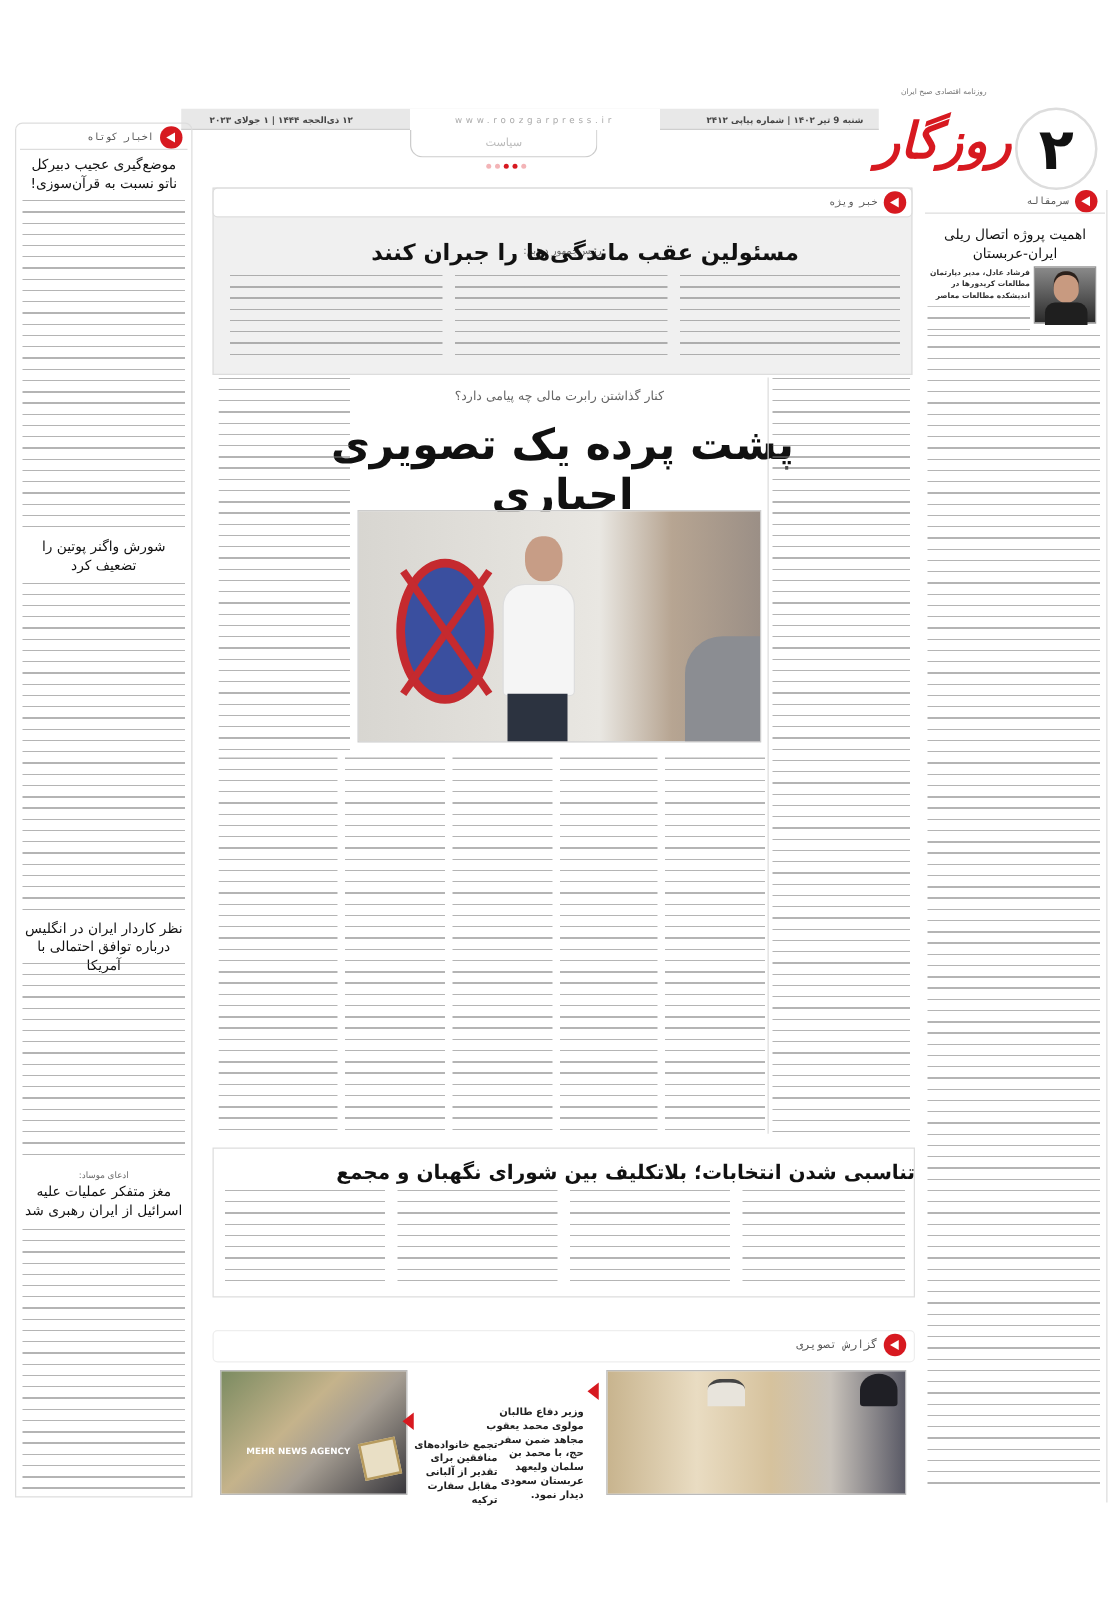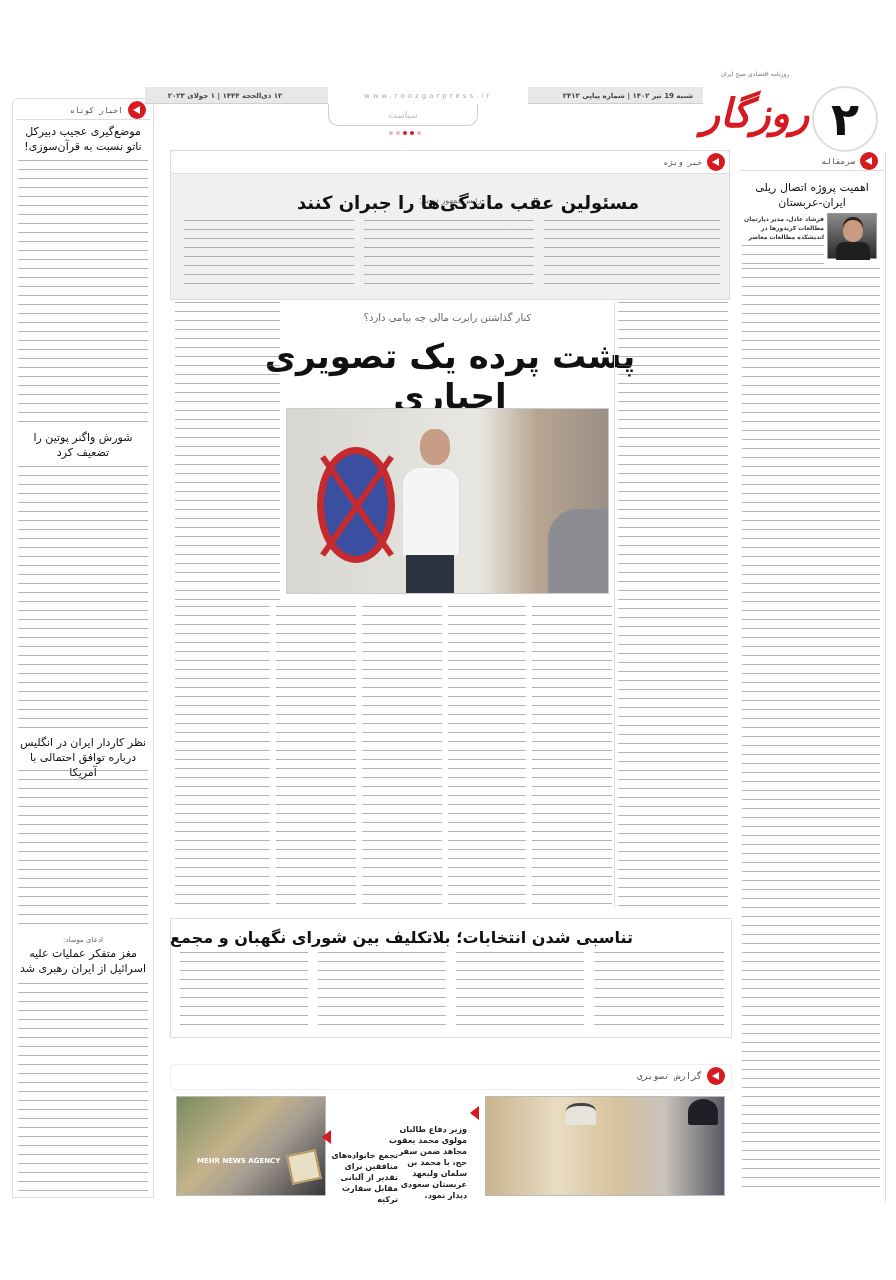--- a/index.html
+++ b/index.html
@@ -46,42 +46,42 @@
   .sign { position:absolute; left: 30px; top: 38px; width: 78px; height: 116px; border-radius: 50%; background:#3a4f9f; border: 7px solid #c52a2f; }
   .sign::before, .sign::after { content:""; position:absolute; left:30px; top:-8px; width:6px; height:120px; background:#c52a2f; transform: rotate(35deg); }
   .sign::after { transform: rotate(-35deg); }
   .man { position:absolute; left: 105px; top: 20px; width: 70px; height: 170px; }
   .man .head { position:absolute; left: 28px; top: 0; width: 30px; height: 36px; border-radius: 45%; background:#c79d86; }
   .man .body { position:absolute; left: 10px; top: 38px; width: 58px; height: 90px; border-radius: 18px 18px 4px 4px; background:#f5f5f5; border:1px solid #ddd; }
   .man .legs { position:absolute; left: 14px; top: 126px; width: 48px; height: 44px; background:#2c3340; }
   .car { position:absolute; right:-10px; top: 100px; width: 70px; height: 100px; border-radius: 30px 0 0 0; background: #8b8d92; }
 
   .election { left: 170px; top: 918px; width: 562px; height: 120px; border:1px solid #ddd; }
-  .election-title { font-size: 16px; font-weight:bold; text-align:left; color:#111; }
+  .election-title { font-size: 16px; font-weight:bold; text-align:right; color:#111; }
 
   .gallery-hdr { left: 170px; top: 1064px; width: 562px; height: 26px; border: 1px solid #eee; border-radius: 4px; }
   .gphoto1 { left: 485px; top: 1096px; width: 240px; height: 100px; background: linear-gradient(90deg,#c8b48e 0%, #e9dcc2 30%, #d6c29d 55%, #c9c3bb 75%, #5a5a66 100%); border:1px solid #bbb; overflow:hidden; }
   .gphoto1 .t { position:absolute; top: 2px; right: 6px; width: 30px; height: 26px; background:#1f1f25; border-radius: 50% 50% 10% 10%; }
   .gphoto1 .t2 { position:absolute; top: 6px; left: 80px; width: 30px; height: 22px; background:#e8e4dc; border-top: 3px solid #444; border-radius:40% 40% 0 0;}
   .gphoto2 { left: 176px; top: 1096px; width: 150px; height: 100px; background: linear-gradient(135deg,#7b8b61 0%, #c5b38b 40%, #a59d92 60%, #37363b 100%); border:1px solid #bbb; overflow:hidden; }
   .gphoto2 .frame { position:absolute; left: 112px; top: 55px; width: 30px; height: 30px; background:#e9dfc5; border: 2px solid #b79b5e; transform: rotate(-12deg); }
   .gphoto2 .wm { position:absolute; left: 20px; bottom: 30px; font-size: 7px; color:#fff; font-weight:bold; direction:ltr; }
   .caption { font-size: 8px; font-weight:bold; line-height: 11px; color:#222; }
   .red-tri { width:0; height:0; border-right: 9px solid #d71920; border-top: 7px solid transparent; border-bottom: 7px solid transparent; }
   .vline { background:#ddd; width:1px; }
 </style>
 </head>
 <body>
 
 <div class="abs page-num">۲</div>
 <div class="abs tagline">روزنامه اقتصادی صبح ایران</div>
 <div class="abs logo">روزگار</div>
 
 <div class="abs info-strip">
-  <div class="abs strip-issue">شنبه 19 تیر ۱۴۰۲ | شماره پیاپی ۲۴۱۲</div>
+  <div class="abs strip-issue">شنبه 9 تیر ۱۴۰۲ | شماره پیاپی ۲۴۱۲</div>
   <div class="abs strip-url">www.roozgarpress.ir</div>
   <div class="abs strip-date">۱۲ ذی‌الحجه ۱۴۴۴ | ۱ جولای ۲۰۲۳</div>
 </div>
 <div class="abs section-tab">سیاست</div>
 <div class="abs dots">
     <span></span>
     <span class="on"></span>
     <span class="on"></span>
     <span></span>
     <span></span>

